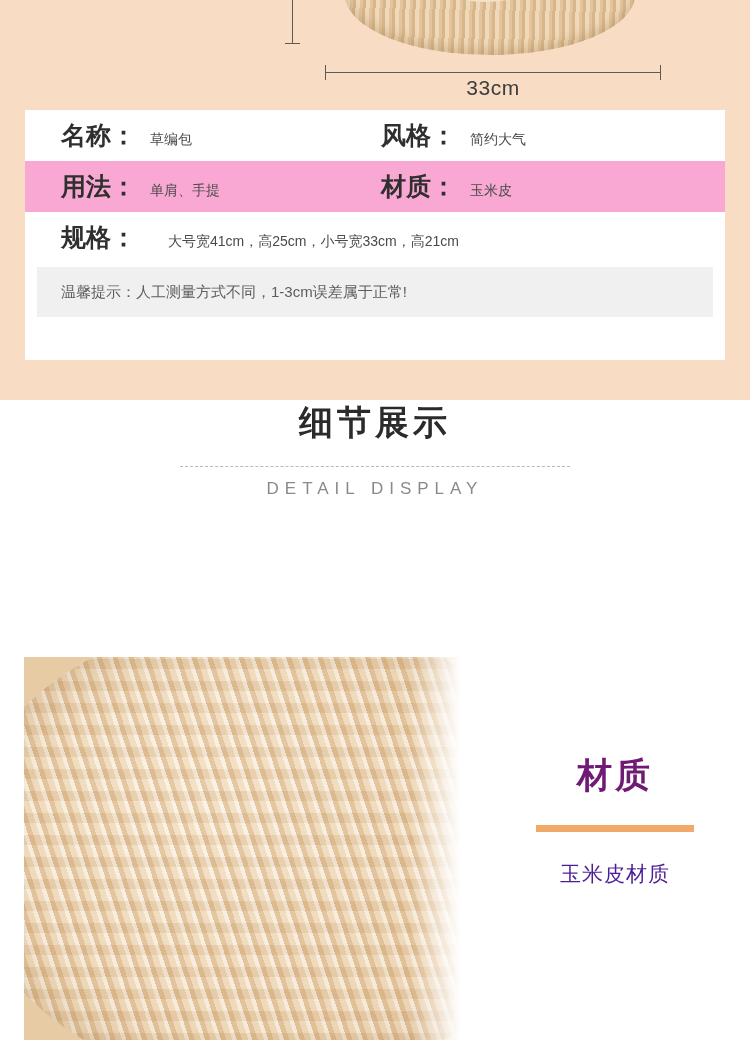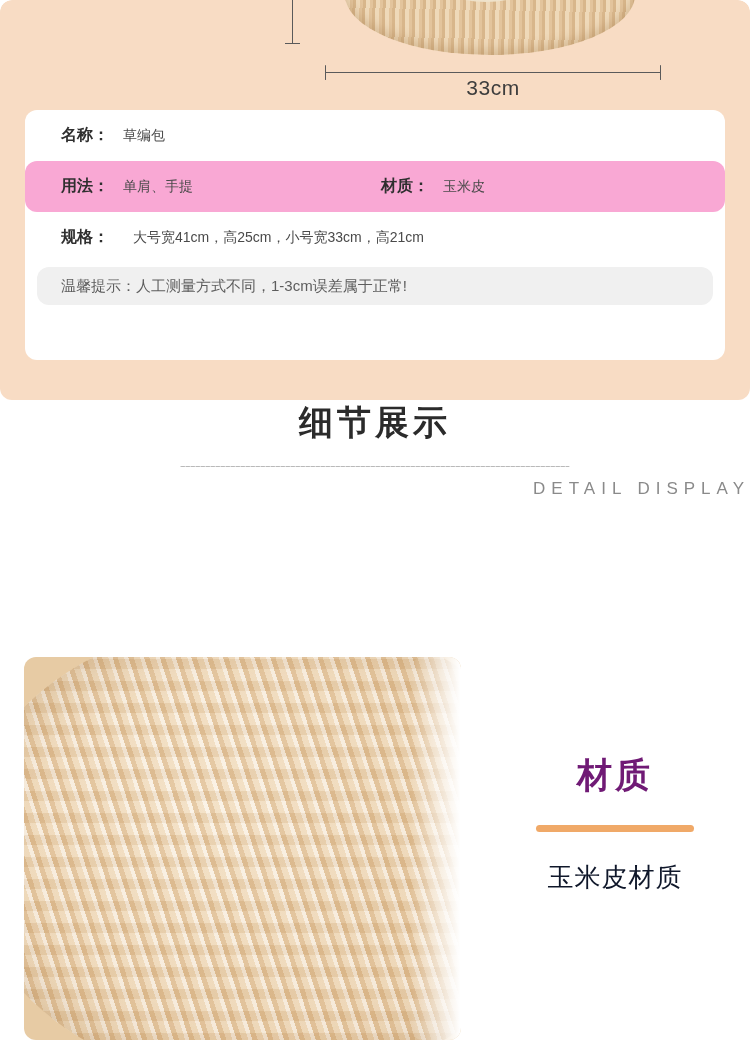--- a/index.html
+++ b/index.html
@@ -1,15 +1,15 @@
 <!DOCTYPE html>
 <html lang="zh"><head>
 <meta charset="utf-8">
 <style>
-  * { box-sizing: border-box; margin: 0; padding: 0; border-radius: 12px; }
+  * { box-sizing: border-box; margin: 0; padding: 0; }
   html, body {
     width: 750px;
     height: 1053px;
     font-family: "Liberation Sans", "DejaVu Sans", sans-serif;
     background: #ffffff;
     overflow: hidden;
   }
   .page {
     position: relative;
     width: 750px;
@@ -114,34 +114,34 @@
     height: 51px;
     padding: 0 0 0 36px;
   }
   .spec-row.alt { background: #f9a8d4; }
   .spec-cell {
     display: flex;
     align-items: baseline;
   }
   .spec-cell.left { width: 320px; }
   .spec-label {
-    font-size: 16px;
+    font-size: 25px;
     font-weight: bold;
     color: #2f2f2f;
     white-space: nowrap;
   }
   .spec-value {
     font-size: 14px;
     color: #4a4a4a;
     margin-left: 14px;
     white-space: nowrap;
   }
-  .spec-row.full .spec-value { margin-left: 24px; }
+  .spec-row.full .spec-value { margin-left: 32px; }
   .spec-note {
-    height: 38px;
+    height: 50px;
     margin: 4px 12px 0 12px;
     background: #f0f0f0;
     display: flex;
     align-items: center;
     padding-left: 24px;
     font-size: 15px;
     color: #5d5d5d;
   }
 
   
@@ -159,21 +159,21 @@
     font-weight: bold;
     color: #2b2b2b;
     letter-spacing: 4px;
   }
   .dash-rule {
     width: 390px;
     margin: 20px auto 0 auto;
     border-top: 1px dashed #b9b9b9;
   }
   .detail-title-en {
-    text-align: right;
+    text-align: center;
     font-size: 17px;
     color: #8a8a8a;
     letter-spacing: 6px;
     margin-top: 12px;
   }
 
   
   .detail-body {
     position: absolute;
     top: 657px;
@@ -231,22 +231,22 @@
     letter-spacing: 3px;
   }
   .caption-bar {
     width: 158px;
     height: 7px;
     background: #f0a968;
     margin: 26px auto 0 auto;
   }
   .caption-sub {
     margin-top: 28px;
-    font-size: 26px;
-    color: #0f172a;
+    font-size: 21px;
+    color: #4c1d95;
     letter-spacing: 1px;
     text-align: center;
   }
 </style>
 </head>
 <body>
 
 <div class="page">
 
   <section class="spec-section">
@@ -260,20 +260,24 @@
       <span class="cap right"></span>
     </div>
     <div class="width-label">33cm</div>
 
     <div class="spec-card">
 
       <div class="spec-row">
         <div class="spec-cell left">
           <span class="spec-label">名称：</span>
           <span class="spec-value">草编包</span>
+        </div>
+        <div class="spec-cell right">
+          <span class="spec-label">风格：</span>
+          <span class="spec-value">简约大气</span>
         </div>
       </div>
 
       <div class="spec-row alt">
         <div class="spec-cell left">
           <span class="spec-label">用法：</span>
           <span class="spec-value">单肩、手提</span>
         </div>
         <div class="spec-cell right">
           <span class="spec-label">材质：</span>

